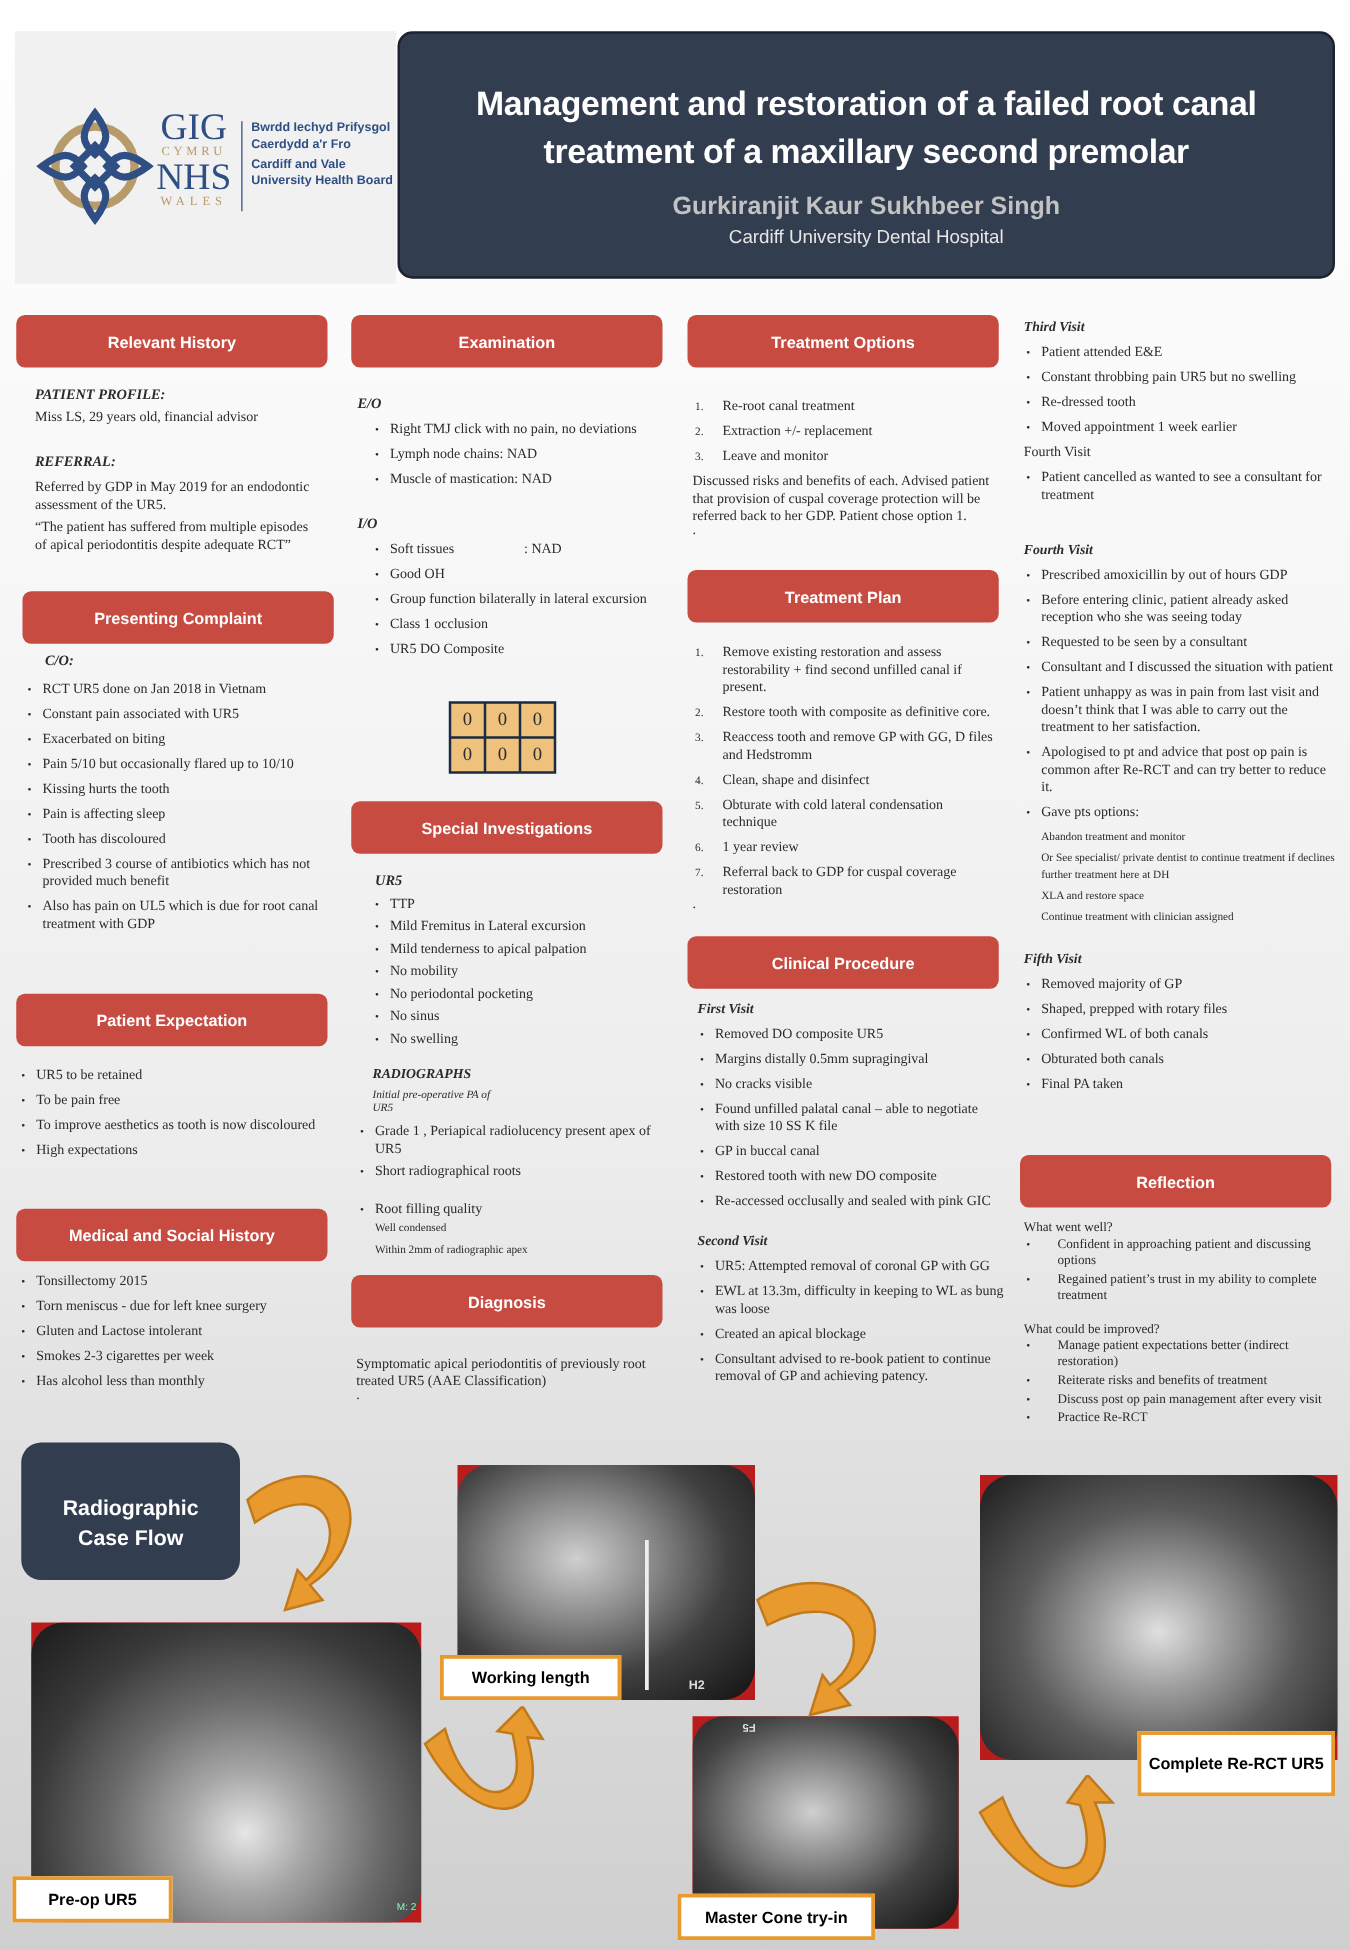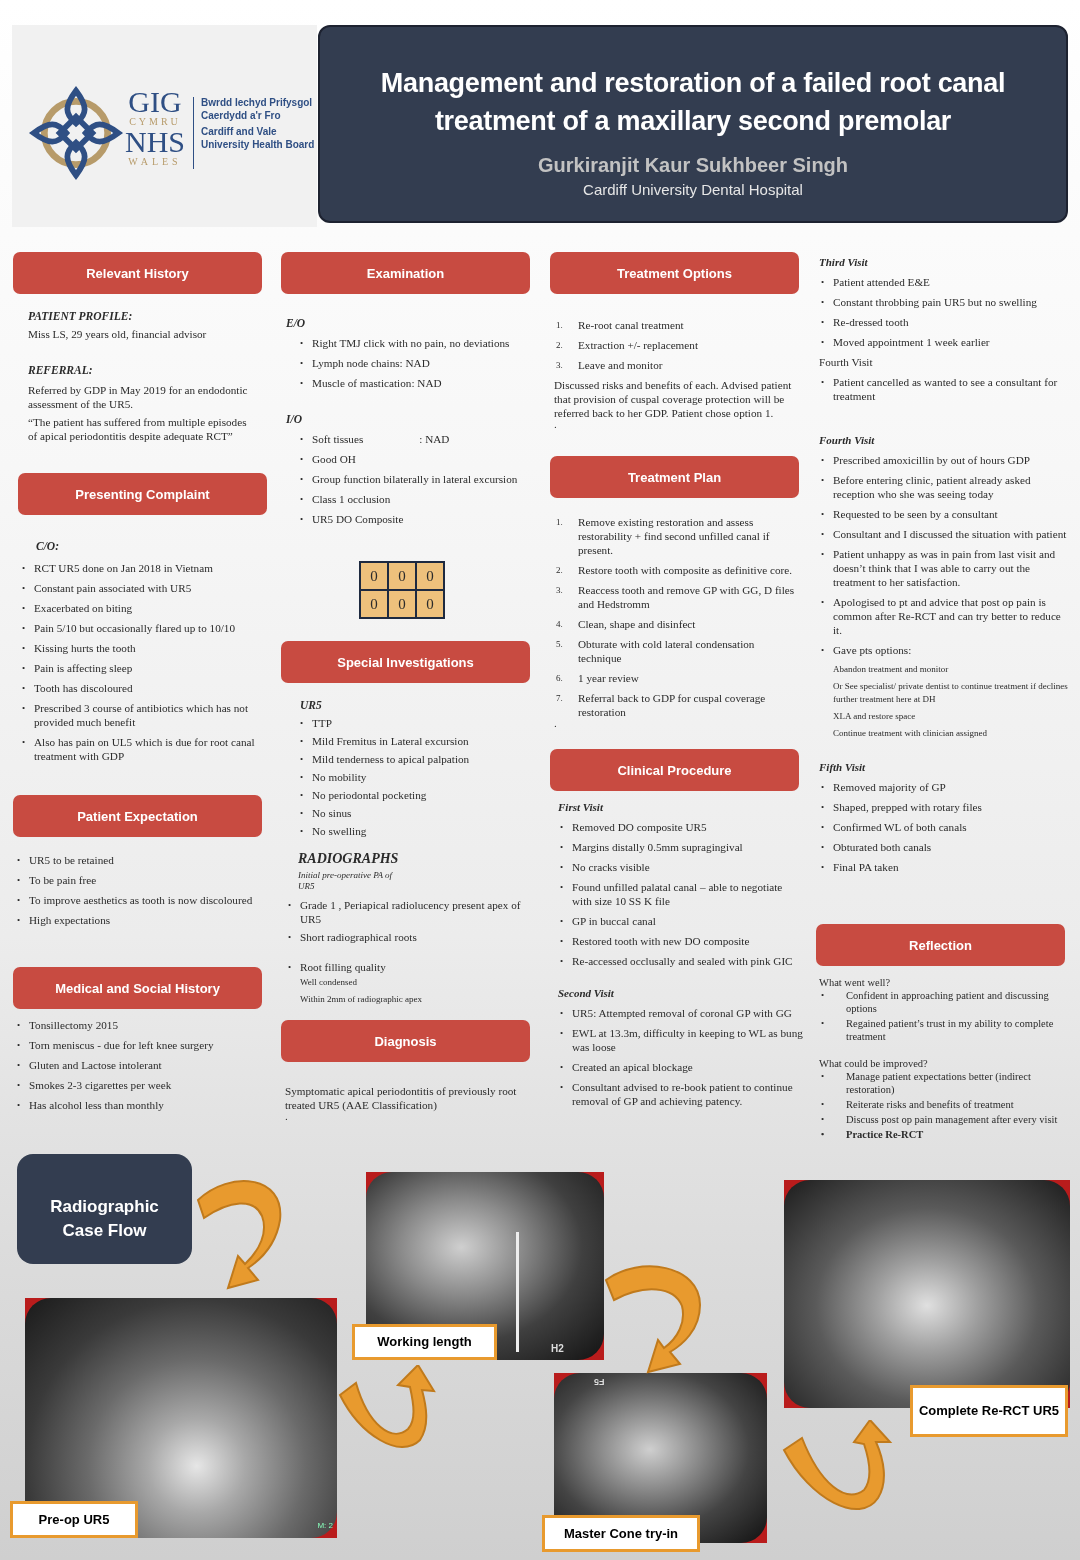--- a/index.html
+++ b/index.html
@@ -72,21 +72,21 @@
 <div class="hdr" style="left:13px;top:252px;width:249px;">Relevant History</div>
 <div class="txt" style="left:28px;top:309px;width:230px;">
   <div class="lbl" style="margin-bottom:4px;">PATIENT PROFILE:</div>
   <div class="p" style="margin-bottom:22px;">Miss LS, 29 years old, financial advisor</div>
   <div class="lbl" style="margin-bottom:6px;">REFERRAL:</div>
   <div class="p" style="margin-bottom:4px;">Referred by GDP in May 2019 for an endodontic assessment of the UR5.</div>
   <div class="p">“The patient has suffered from multiple episodes of apical periodontitis despite adequate RCT”</div>
 </div>
 
 <div class="hdr" style="left:18px;top:473px;width:249px;">Presenting Complaint</div>
-<div class="txt" style="left:20px;top:539px;width:240px;">
+<div class="txt" style="left:20px;top:522px;width:240px;">
   <div class="lbl" style="padding-left:16px;margin-bottom:8px;">C/O:</div>
   <ul>
     <li>RCT UR5 done on Jan 2018 in Vietnam</li>
     <li>Constant pain associated with UR5</li>
     <li>Exacerbated on biting</li>
     <li>Pain 5/10 but occasionally flared up to 10/10</li>
     <li>Kissing hurts the tooth</li>
     <li>Pain is affecting sleep</li>
     <li>Tooth has discoloured</li>
     <li>Prescribed 3 course of antibiotics which has not provided much benefit</li>
@@ -146,21 +146,21 @@
   <div class="lbl" style="padding-left:14px;margin-bottom:4px;">UR5</div>
   <ul style="padding-left:12px;">
     <li style="margin-bottom:4px;">TTP</li>
     <li style="margin-bottom:4px;">Mild Fremitus in Lateral excursion</li>
     <li style="margin-bottom:4px;">Mild tenderness to apical palpation</li>
     <li style="margin-bottom:4px;">No mobility</li>
     <li style="margin-bottom:4px;">No periodontal pocketing</li>
     <li style="margin-bottom:4px;">No sinus</li>
     <li style="margin-bottom:4px;">No swelling</li>
   </ul>
-  <div class="lbl" style="font-size:14px;padding-left:12px;margin:14px 0 4px;">RADIOGRAPHS</div>
+  <div class="lbl" style="font-size:11px;padding-left:12px;margin:14px 0 4px;">RADIOGRAPHS</div>
   <div style="font-style:italic;font-size:9px;line-height:11px;padding-left:12px;width:100px;margin-bottom:6px;">Initial pre-operative PA of UR5</div>
   <ul>
     <li style="margin-bottom:4px;">Grade 1 , Periapical radiolucency present apex of UR5</li>
     <li style="margin-bottom:16px;">Short radiographical roots</li>
     <li style="margin-bottom:2px;">Root filling quality</li>
   </ul>
   <div class="sub">Well condensed</div>
   <div class="sub">Within 2mm of radiographic apex</div>
 </div>
 
@@ -257,21 +257,21 @@
   <div>What went well?</div>
   <ul>
     <li style="padding-left:27px;margin-bottom:2px;">Confident in approaching patient and discussing options</li>
     <li style="padding-left:27px;margin-bottom:2px;">Regained patient’s trust in my ability to complete treatment</li>
   </ul>
   <div style="margin-top:14px;">What could be improved?</div>
   <ul>
     <li style="padding-left:27px;margin-bottom:2px;">Manage patient expectations better  (indirect restoration)</li>
     <li style="padding-left:27px;margin-bottom:2px;">Reiterate risks and benefits of treatment</li>
     <li style="padding-left:27px;margin-bottom:2px;">Discuss post op pain management after every visit</li>
-    <li style="padding-left:27px;margin-bottom:2px;font-weight:bold;">Practice Re-RCT</li>
+    <li style="padding-left:27px;margin-bottom:2px;">Practice Re-RCT</li>
   </ul>
 </div>
 
 <div class="abs flow-box">
     <span style="width:120px;margin-top:20px;">Radiographic Case Flow</span>
   </div>
 
 <div class="xray" style="left:14px;top:1298px;width:312px;height:240px;">
     <div class="img" style="background:radial-gradient(ellipse at 55% 70%,#e6e6e6 0%,#a8a8a8 20%,#6a6a6a 45%,#3a3a3a 70%,#1a1a1a 100%);"></div>
   <div style="position:absolute;right:4px;bottom:8px;color:#8fb;font-size:8px;font-family:'Liberation Sans',sans-serif;">M: 2</div>

